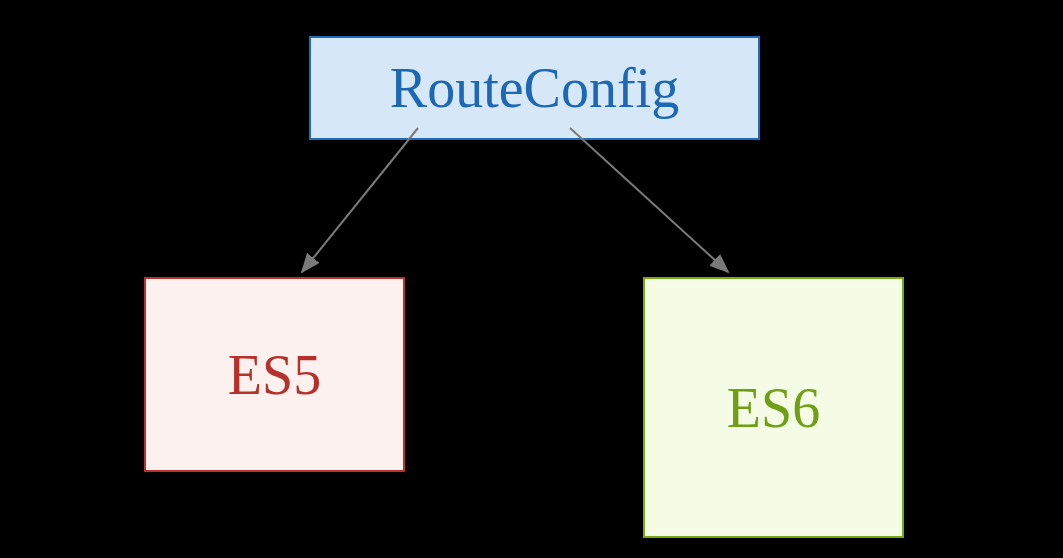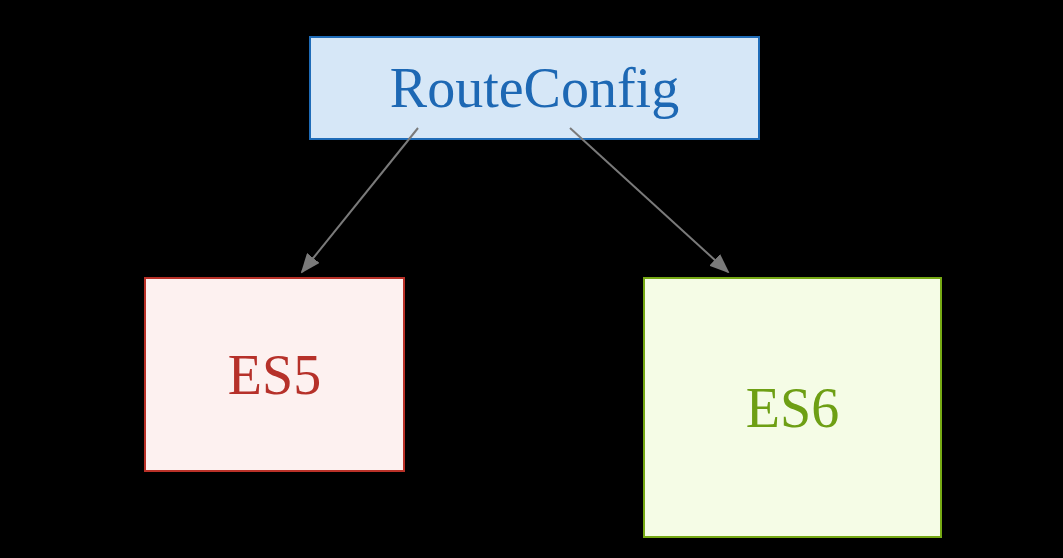--- a/index.html
+++ b/index.html
@@ -46,21 +46,21 @@
     }
     .node-left-label {
       color: #b6312a;
       font-size: 56px;
       font-weight: normal;
     }
     .node-right {
       position: absolute;
       left: 643px;
       top: 277px;
-      width: 299px;
+      width: 261px;
       height: 261px;
       background: #f5fce6;
       border: 2px solid #76a914;
       display: flex;
       align-items: center;
       justify-content: center;
     }
     .node-right-label {
       color: #6e9f14;
       font-size: 56px;

